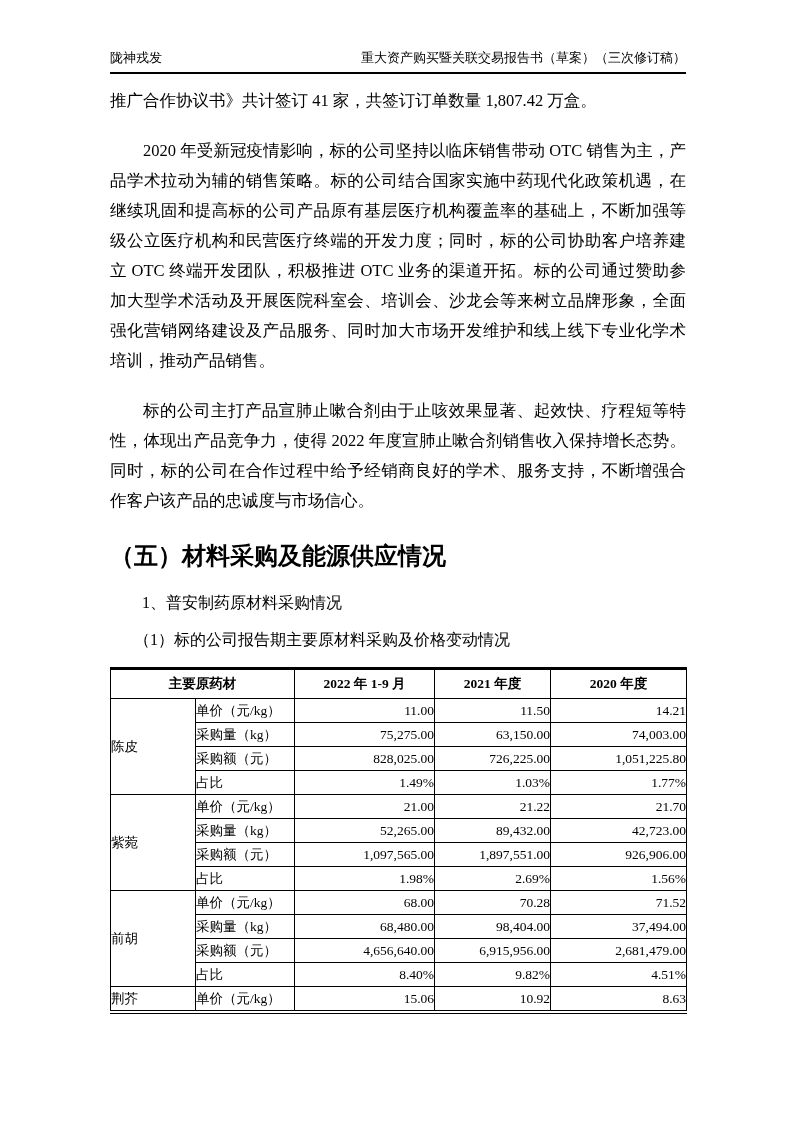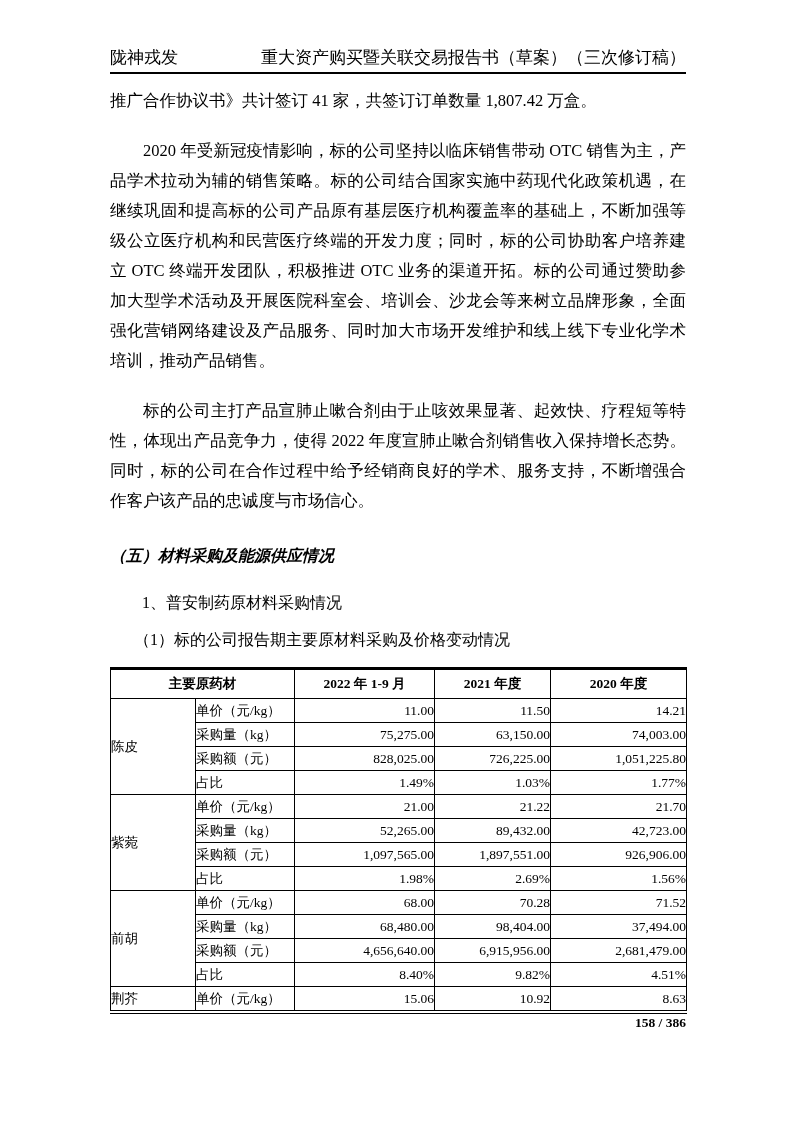--- a/index.html
+++ b/index.html
@@ -19,39 +19,38 @@
     top: 0;
     width: 576px;
   }
   .doc-header {
     display: flex;
     justify-content: space-between;
     align-items: flex-end;
     margin-top: 50px;
     padding-bottom: 6px;
     border-bottom: 2px solid #000;
-    font-size: 17px;
+    font-size: 13px;
     line-height: 16px;
   }
   .doc-header .hdr-right { font-weight: normal; }
   .para {
     font-size: 16.5px;
     line-height: 30px;
     text-align: justify;
     margin: 0;
   }
   .cont-line { margin-top: 12px; }
   .body-para { margin-top: 20px; text-indent: 2em; }
   .section-heading {
     font-family: "Liberation Sans", "DejaVu Sans", sans-serif;
-    font-size: 16px;
+    font-size: 24px;
     font-weight: bold;
     line-height: 24px;
     margin: 28px 0 16px 0;
-    font-style: italic;
   }
   .sub-heading {
     font-size: 16px;
     line-height: 22px;
     margin: 0;
   }
   .sub-heading.level1 { margin-top: 24px; text-indent: 2em; }
   .sub-heading.level2 { margin-top: 15px; text-indent: 1.5em; }
   table.materials {
     border-collapse: collapse;
@@ -213,14 +212,13 @@
           <td class="metric">单价（元/kg）</td>
           <td class="num">15.06</td>
           <td class="num">10.92</td>
           <td class="num">8.63</td>
         </tr>
       </tbody>
     </table>
 
   </div>
 
-  <div class="page-footer">158 / 386</div>
 </div>
 
 </body></html>

